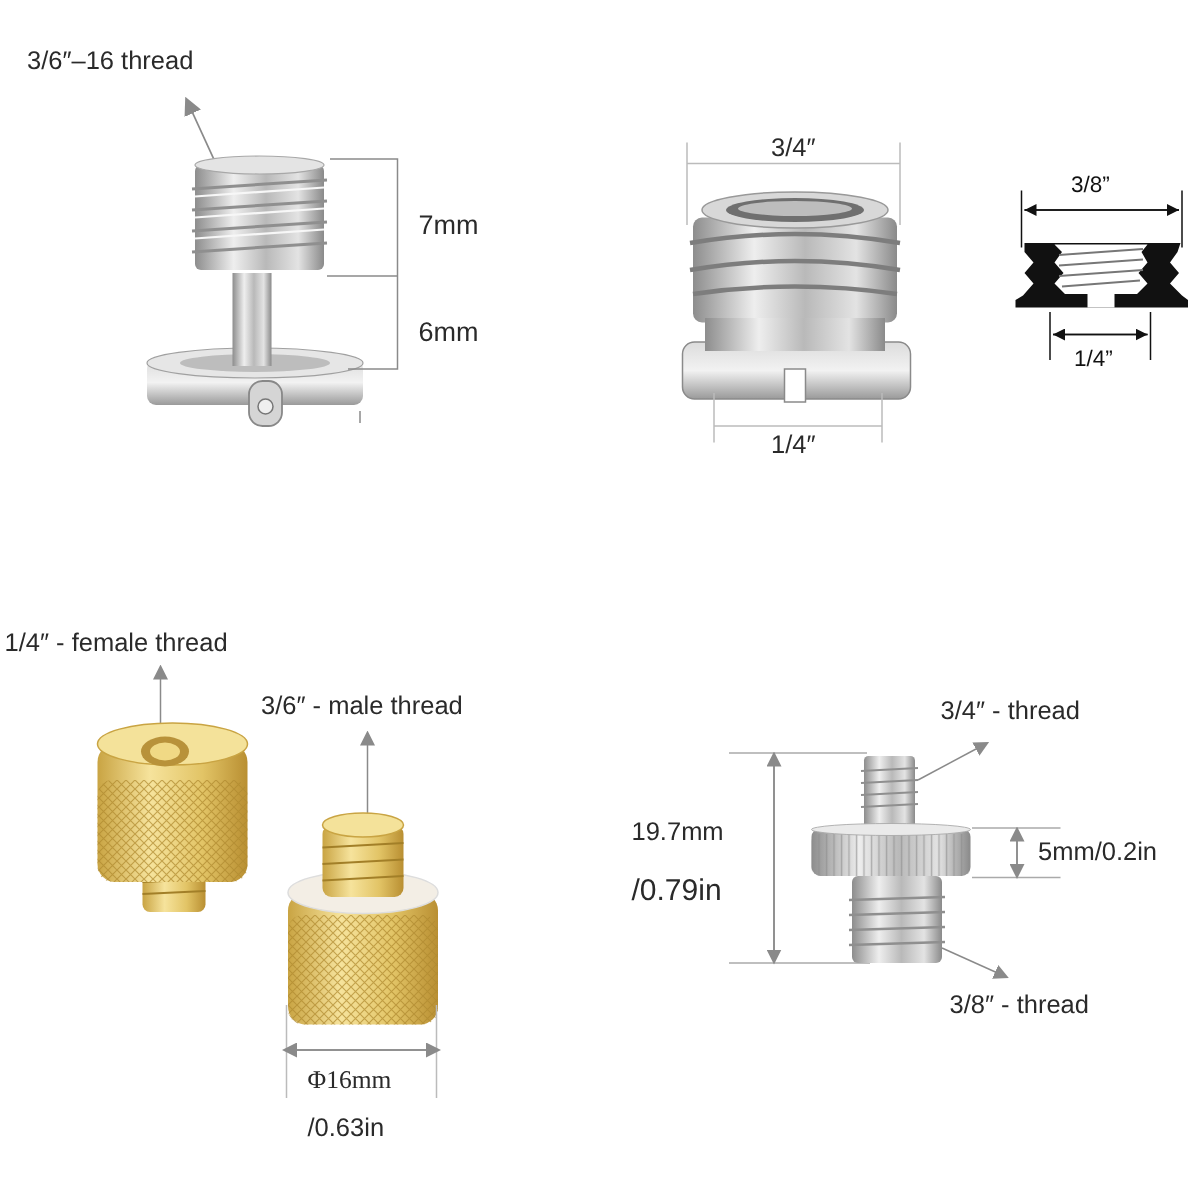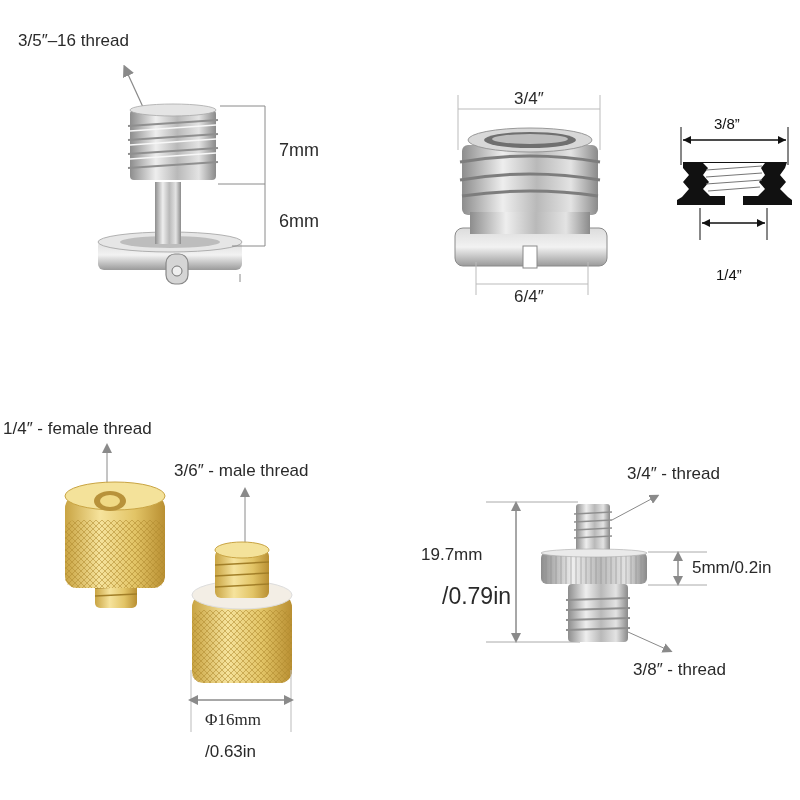--- a/index.html
+++ b/index.html
@@ -11,21 +11,21 @@
 </style>
 </head>
 <body>
 
 
 
 <defs-holder></defs-holder>
 
 
 <div class="abs" style="left:0;top:0;width:400px;height:320px;">
-  <div class="lbl" style="left:18px;top:31px;font-size:17px;">3/5″–16 thread</div>
+  <div class="lbl" style="left:18px;top:31px;font-size:17px;">3/6″–16 thread</div>
 
   <svg width="400" height="320" style="left:0;top:0;">
     <defs>
       <linearGradient id="steelH" x1="0" x2="1" y1="0" y2="0">
         <stop offset="0" stop-color="#8d8d8d"></stop>
         <stop offset="0.3" stop-color="#eeeeee"></stop>
         <stop offset="0.55" stop-color="#b9b9b9"></stop>
         <stop offset="0.8" stop-color="#e3e3e3"></stop>
         <stop offset="1" stop-color="#8a8a8a"></stop>
       </linearGradient>
@@ -106,21 +106,21 @@
 
     <rect x="55" y="228" width="152" height="38" rx="8" fill="url(#steelV)" stroke="#8a8a8a" stroke-width="1"></rect>
     <rect x="70" y="212" width="120" height="22" fill="url(#steelH)"></rect>
     <rect x="123" y="246" width="14" height="22" fill="#ffffff" stroke="#8a8a8a" stroke-width="1"></rect>
 
     <line x1="76" y1="262" x2="76" y2="295" stroke="#bbb" stroke-width="1"></line>
     <line x1="188" y1="262" x2="188" y2="295" stroke="#bbb" stroke-width="1"></line>
     <line x1="76" y1="284" x2="188" y2="284" stroke="#bbb" stroke-width="1"></line>
   </svg>
   <div class="lbl" style="left:114px;top:89px;font-size:17px;">3/4″</div>
-  <div class="lbl" style="left:114px;top:287px;font-size:17px;">6/4″</div>
+  <div class="lbl" style="left:114px;top:287px;font-size:17px;">1/4″</div>
 
   <svg width="400" height="320" style="left:0;top:0;">
     <line x1="281" y1="127" x2="281" y2="165" stroke="#111" stroke-width="1"></line>
     <line x1="388" y1="127" x2="388" y2="165" stroke="#111" stroke-width="1"></line>
     <line x1="283" y1="140" x2="386" y2="140" stroke="#111" stroke-width="1" marker-end="url(#arrowBlk)"></line>
     <line x1="386" y1="140" x2="283" y2="140" stroke="#111" stroke-width="1" marker-end="url(#arrowBlk)"></line>
 
     <path d="M283 162 L387 162 L385 168 L380 175 L386 182 L380 189 L388 197 L392 200 L392 205 L277 205 L277 200 L282 197 L289 189 L283 182 L289 175 L283 168 Z" fill="#111"></path>
 
     <path d="M303 163 L365 163 L361 168 L365 175 L359 182 L365 189 L358 196 L343 196 L343 205 L325 205 L325 196 L310 196 L303 189 L309 182 L303 175 L308 168 Z" fill="#fff"></path>
@@ -128,21 +128,21 @@
     <path d="M306 177 L362 173" stroke="#777" stroke-width="1.2"></path>
     <path d="M306 184 L362 180" stroke="#777" stroke-width="1.2"></path>
     <path d="M308 191 L360 187" stroke="#777" stroke-width="1.2"></path>
 
     <line x1="300" y1="208" x2="300" y2="240" stroke="#111" stroke-width="1"></line>
     <line x1="367" y1="208" x2="367" y2="240" stroke="#111" stroke-width="1"></line>
     <line x1="302" y1="223" x2="365" y2="223" stroke="#111" stroke-width="1" marker-end="url(#arrowBlk)"></line>
     <line x1="365" y1="223" x2="302" y2="223" stroke="#111" stroke-width="1" marker-end="url(#arrowBlk)"></line>
   </svg>
   <div class="lbl" style="left:314px;top:115px;font-size:15px;color:#111;">3/8”</div>
-  <div class="lbl" style="left:316px;top:231px;font-size:15px;color:#111;margin-top:35px;">1/4”</div>
+  <div class="lbl" style="left:316px;top:231px;font-size:15px;color:#111;">1/4”</div>
 </div>
 
 
 <div class="abs" style="left:0;top:400px;width:400px;height:400px;">
   <div class="lbl" style="left:3px;top:19px;font-size:17px;text-align:right;">1/4″  - female thread</div>
   <div class="lbl" style="left:174px;top:61px;font-size:17px;">3/6″  - male thread</div>
 
   <svg width="400" height="400" style="left:0;top:0;">
 
     <line x1="107" y1="100" x2="107" y2="48" stroke="#8a8a8a" stroke-width="1" marker-end="url(#arrowGray)"></line>
@@ -170,21 +170,21 @@
 
   <div class="lbl" style="left:205px;top:310px;font-size:17px;font-family:Liberation Serif, serif;">Φ16mm</div>
   <div class="lbl" style="left:205px;top:342px;font-size:17px;">/0.63in</div>
 </div>
 
 
 <div class="abs" style="left:400px;top:400px;width:400px;height:400px;">
   <div class="lbl" style="left:227px;top:64px;font-size:17px;">3/4″  - thread</div>
   <div class="lbl" style="left:233px;top:260px;font-size:17px;">3/8″  - thread</div>
   <div class="lbl" style="left:21px;top:145px;font-size:17px;">19.7mm</div>
-  <div class="lbl" style="left:21px;top:183px;font-size:23px;margin-left:21px;">/0.79in</div>
+  <div class="lbl" style="left:21px;top:183px;font-size:20px;">/0.79in</div>
   <div class="lbl" style="left:292px;top:158px;font-size:17px;text-align:right;">5mm/0.2in</div>
 
   <svg width="400" height="400" style="left:0;top:0;">
 
     <line x1="86" y1="102" x2="178" y2="102" stroke="#aaa" stroke-width="1"></line>
     <line x1="86" y1="242" x2="180" y2="242" stroke="#aaa" stroke-width="1"></line>
     <line x1="116" y1="106" x2="116" y2="238" stroke="#8a8a8a" stroke-width="1" marker-end="url(#arrowGray)"></line>
     <line x1="116" y1="238" x2="116" y2="106" stroke="#8a8a8a" stroke-width="1" marker-end="url(#arrowGray)"></line>
 
     <rect x="176" y="104" width="34" height="50" rx="3" fill="url(#steelH)"></rect>

